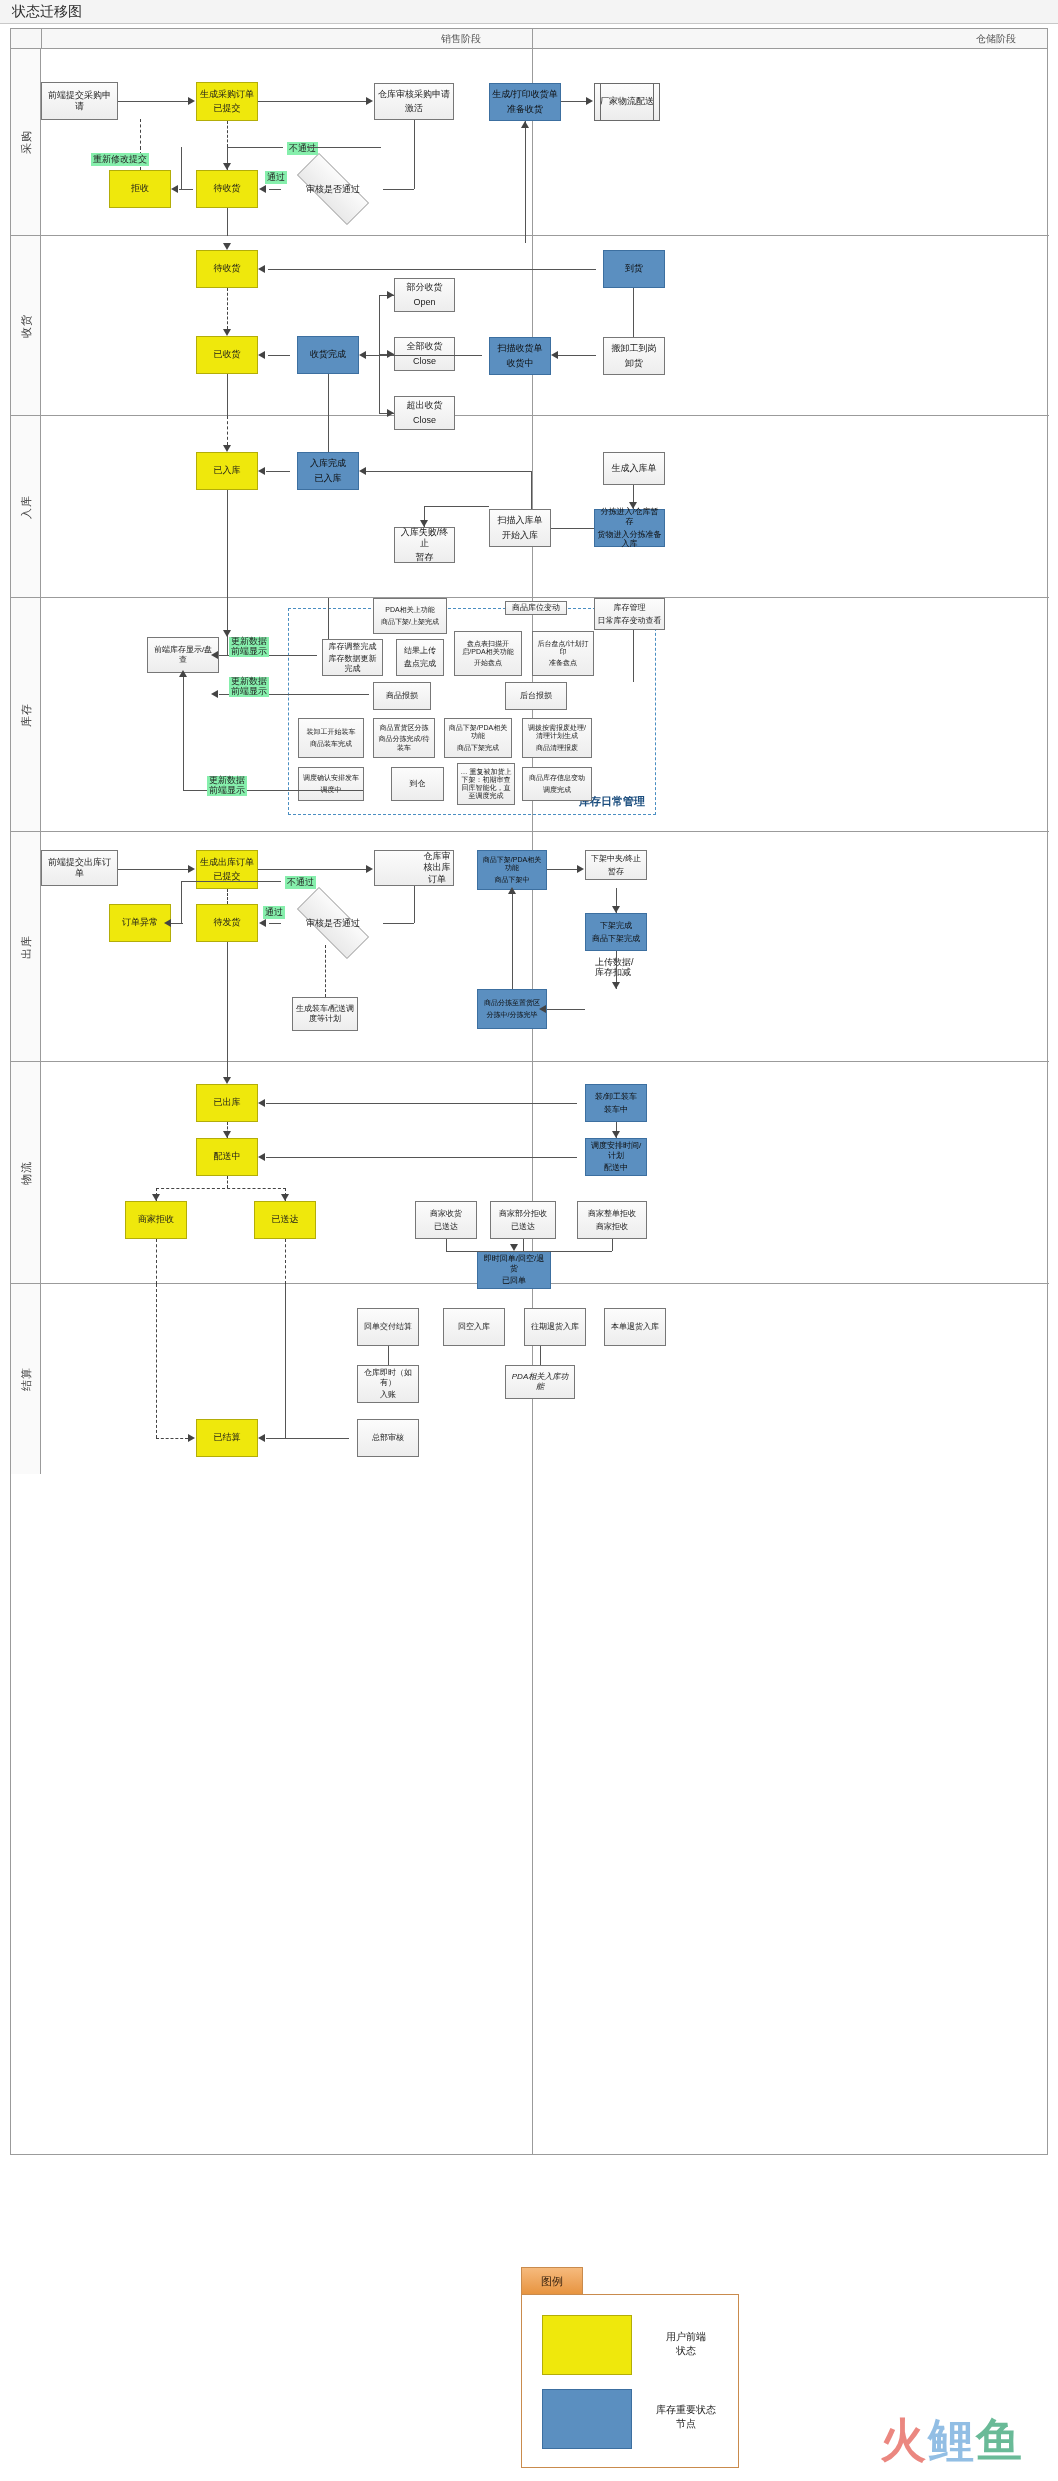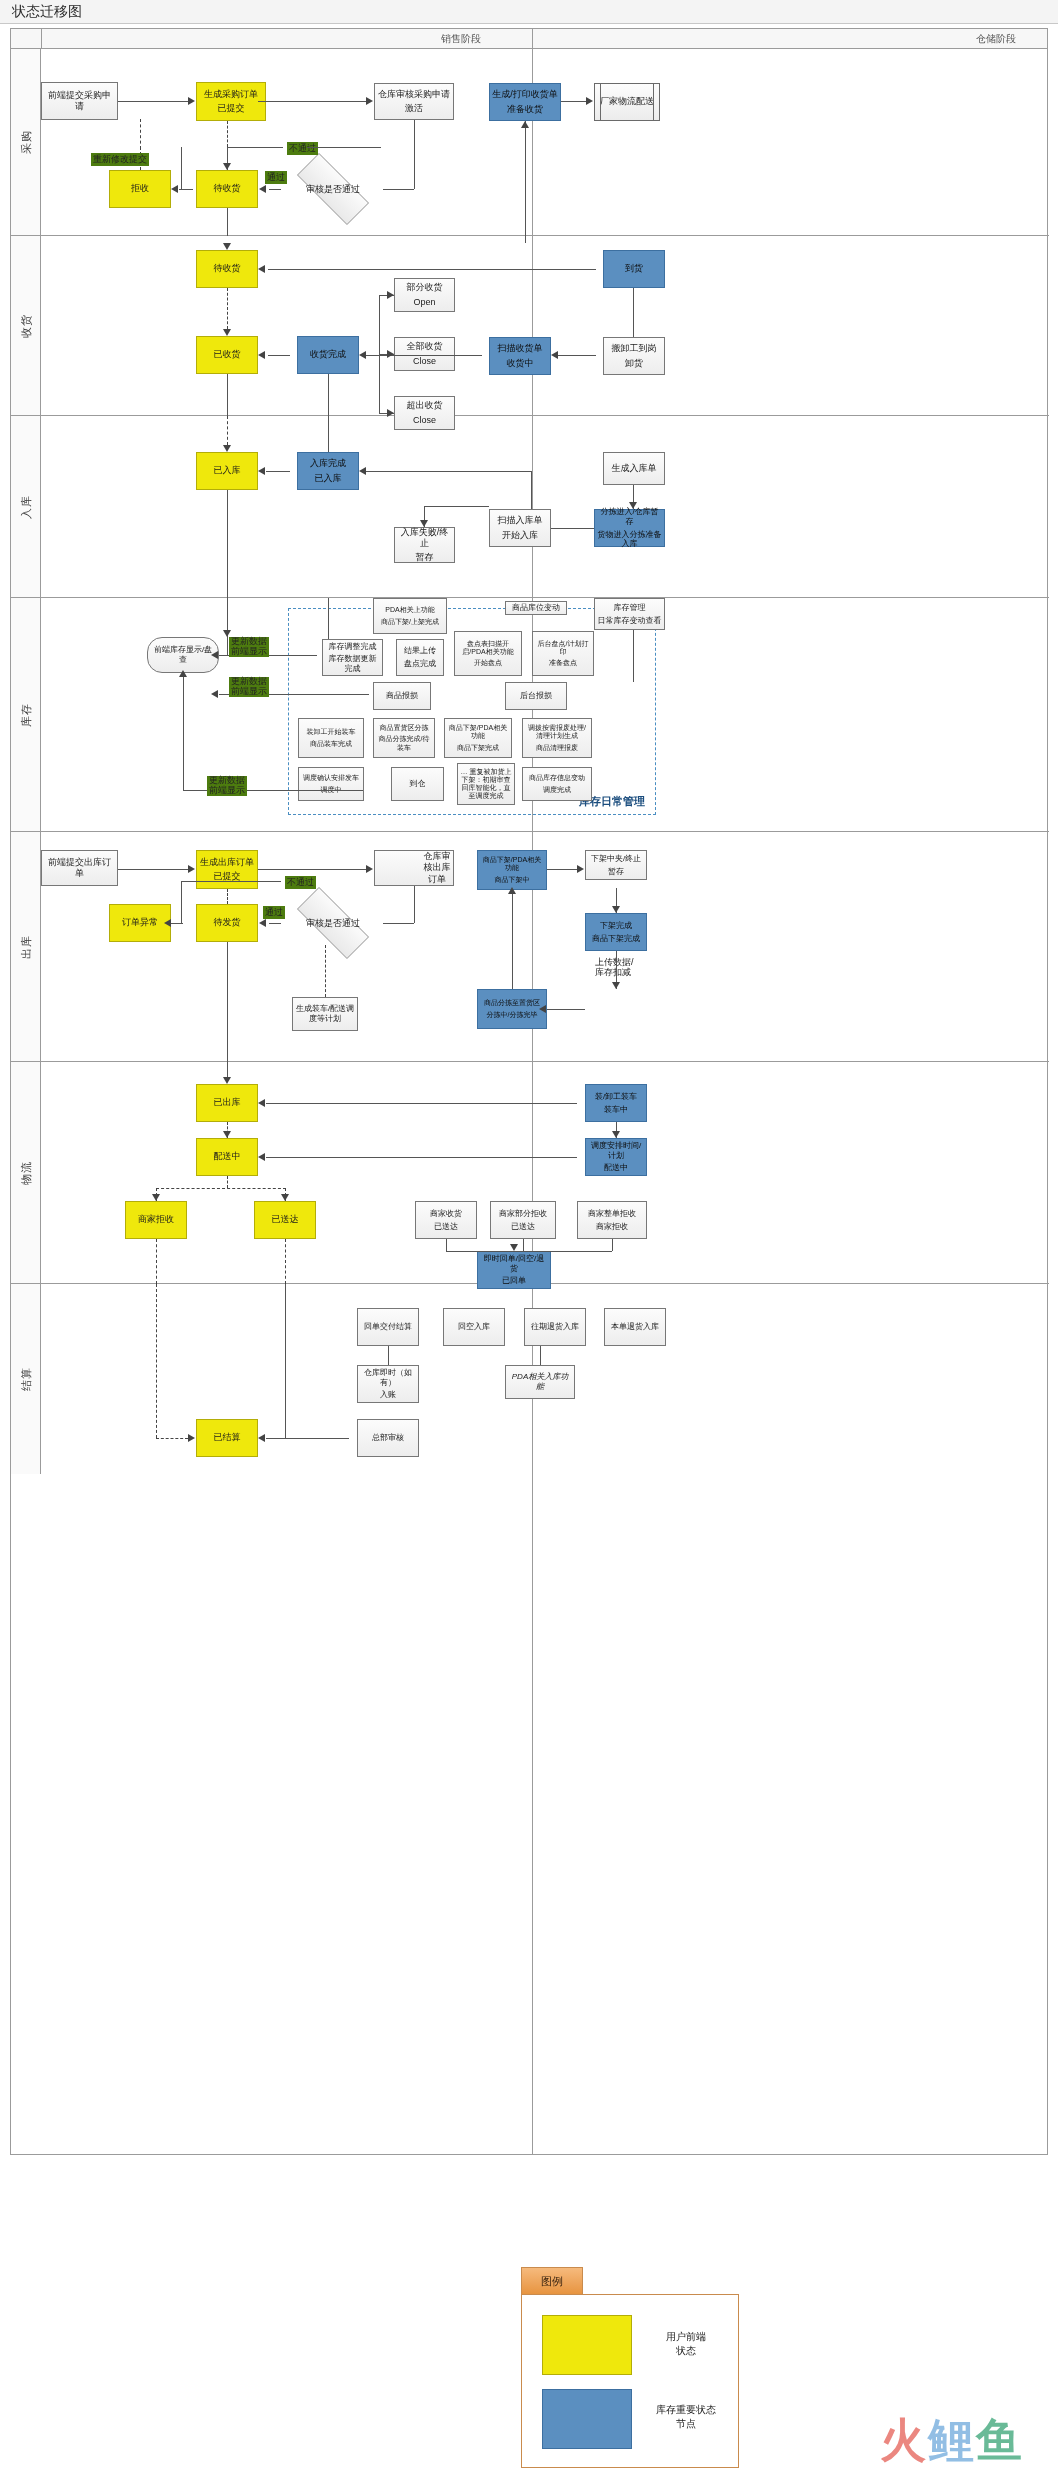--- a/index.html
+++ b/index.html
@@ -60,21 +60,21 @@
   .v{position:absolute;width:0;border-left:1px solid #555;}
   .h.dash{border-top-style:dashed;border-top-width:1.5px;border-top-color:#444;}
   .v.dash{border-left-style:dashed;border-left-width:1.5px;border-left-color:#444;}
 
   .ar{position:absolute;width:0;height:0;}
   .ar.r{border-top:4px solid transparent;border-bottom:4px solid transparent;border-left:7px solid #444;}
   .ar.l{border-top:4px solid transparent;border-bottom:4px solid transparent;border-right:7px solid #444;}
   .ar.d{border-left:4px solid transparent;border-right:4px solid transparent;border-top:7px solid #444;}
   .ar.u{border-left:4px solid transparent;border-right:4px solid transparent;border-bottom:7px solid #444;}
 
-  .elabel{position:absolute;font-size:9px;color:#222;background:#4d7c0f;padding:0 2px;white-space:nowrap;}
+  .elabel{position:absolute;font-size:9px;color:#222;background:#86efac;padding:0 2px;white-space:nowrap;}
 
   
   .region{position:absolute;border:1.5px dashed #4a8ec2;box-sizing:border-box;}
   .region-title{position:absolute;font-size:11px;font-weight:bold;color:#1b4d7e;}
 
   
   .legend{position:absolute;}
   .legend .tab{position:absolute;left:0;top:0;width:62px;height:28px;
     background:linear-gradient(#f6ba7d,#e79440);border:1px solid #c98b4d;
     box-sizing:border-box;display:flex;align-items:center;justify-content:center;
@@ -111,21 +111,21 @@
 
     <div class="lane" style="top:20px;height:187px;">
       <div class="lanehdr">
         <span>采购</span>
       </div>
 
       <div class="node grey" style="left:30px;top:33px;width:77px;height:38px;">
         <div>前端提交采购申请</div>
       </div>
 
-      <div class="node yellow" style="left:185px;top:33px;width:70px;height:39px;">
+      <div class="node yellow" style="left:185px;top:33px;width:62px;height:39px;">
         <div>生成采购订单</div>
         <div class="l2">已提交</div>
       </div>
 
       <div class="node grey" style="left:363px;top:34px;width:80px;height:37px;">
         <div>仓库审核采购申请</div>
         <div class="l2">激活</div>
       </div>
 
       <div class="node blue" style="left:478px;top:34px;width:72px;height:38px;">
@@ -300,21 +300,21 @@
     </div>
 
     <div class="lane" style="top:569px;height:234px;">
       <div class="lanehdr">
         <span>库存</span>
       </div>
 
       <div class="region" style="left:277px;top:10px;height:207px;width:368px;"></div>
       <div class="region-title" style="left:568px;top:196px;">库存日常管理</div>
 
-      <div class="node grey tiny" style="left:136px;top:39px;width:72px;height:36px;border-radius:15px;">
+      <div class="node grey tiny" style="left:136px;top:39px;width:72px;height:36px;">
         <div>前端库存显示/盘</div>
         <div>查</div>
       </div>
 
       <div class="node grey tiny" style="left:311px;top:41px;width:61px;height:37px;">
         <div>库存调整完成</div>
         <div class="l2">库存数据更新完成</div>
       </div>
 
       <div class="node grey tiny" style="left:385px;top:41px;width:48px;height:37px;">

